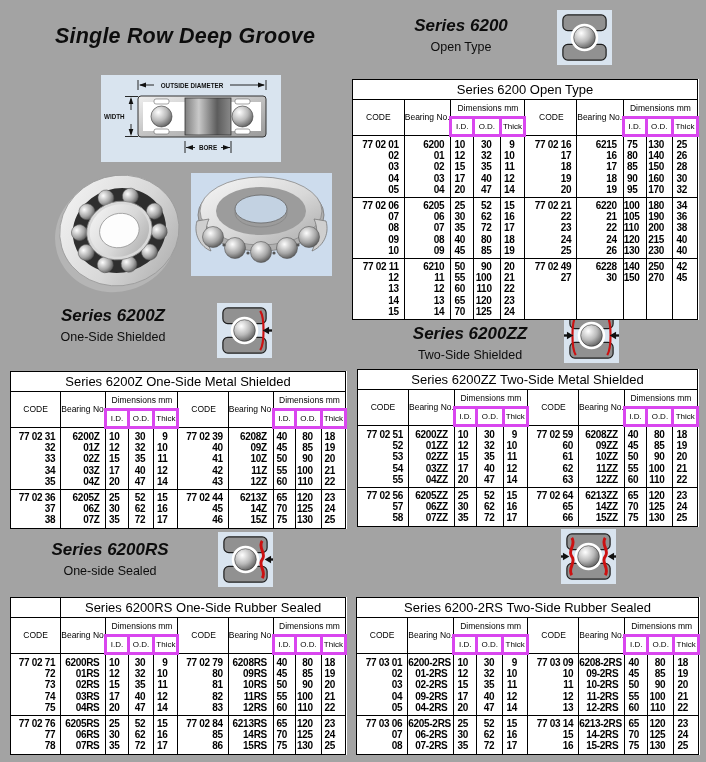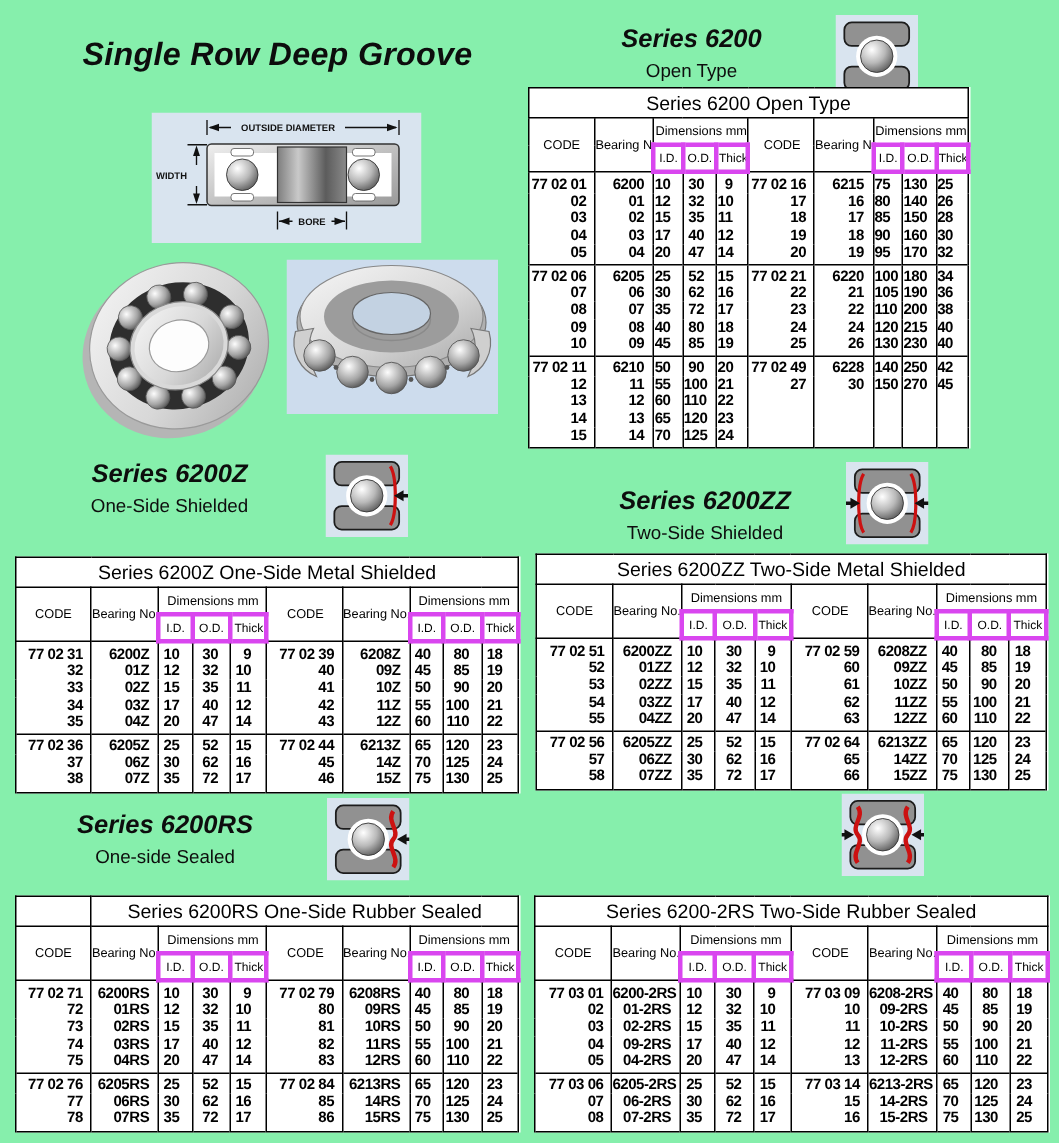--- a/index.html
+++ b/index.html
@@ -1,16 +1,16 @@
 <!DOCTYPE html>
 <html style="--red: #cc1111; --panel: #d9e4ef; --photo: #cddced;"><head>
 <meta charset="utf-8">
 <style>
   html,body{margin:0;padding:0;background:#fff;}
-  .page{position:relative;width:706px;height:762px;background:#86efac;overflow:hidden;
+  .page{position:relative;width:706px;height:762px;background:#a3a3a3;overflow:hidden;
         font-family:"Liberation Sans",sans-serif;color:#0d0d0d;}
   .abs{position:absolute;}
 
   
   .main-title{left:55px;top:24px;}
   .main-title .l1{font:italic 700 21.5px "Liberation Sans",sans-serif;letter-spacing:.2px;}
   .main-title .l2{font:italic 700 15.5px "Liberation Sans",sans-serif;margin-top:2px;}
 
   
   .sect-text{text-align:center;}
@@ -37,21 +37,21 @@
   .diagram{left:101px;top:75px;}
   .dlabel{font:700 6.3px "Liberation Sans",sans-serif;fill:#111;}
   .dim{stroke:#111;stroke-width:0.9;}
 
   
   .photo-open{left:52px;top:171px;}
   .photo-cage{left:191px;top:173px;}
 
   
   .tbl{position:absolute;}
-  .tbl-open{left:352px;top:58px;width:295px;}
+  .tbl-open{left:352px;top:79px;width:347px;}
   .tbl-z{left:10px;top:371px;width:337px;border-radius:10px;}
   .tbl-zz{left:357px;top:369px;width:342px;}
   .tbl-rs{left:10px;top:597px;width:337px;}
   .tbl-rs2{left:356px;top:597px;width:344px;}
   .tbl table{width:100%;border-collapse:collapse;table-layout:fixed;background:#fff;
              border:1.6px solid #000;}
   .tbl th,.tbl td{font-family:"Liberation Sans",sans-serif;color:#000;overflow:hidden;
                   white-space:nowrap;padding:0;}
   .ttitle{font-size:13px;font-weight:400;text-align:center;height:19px;border:1px solid #000;}
   .tblank{border:1px solid #000;}

